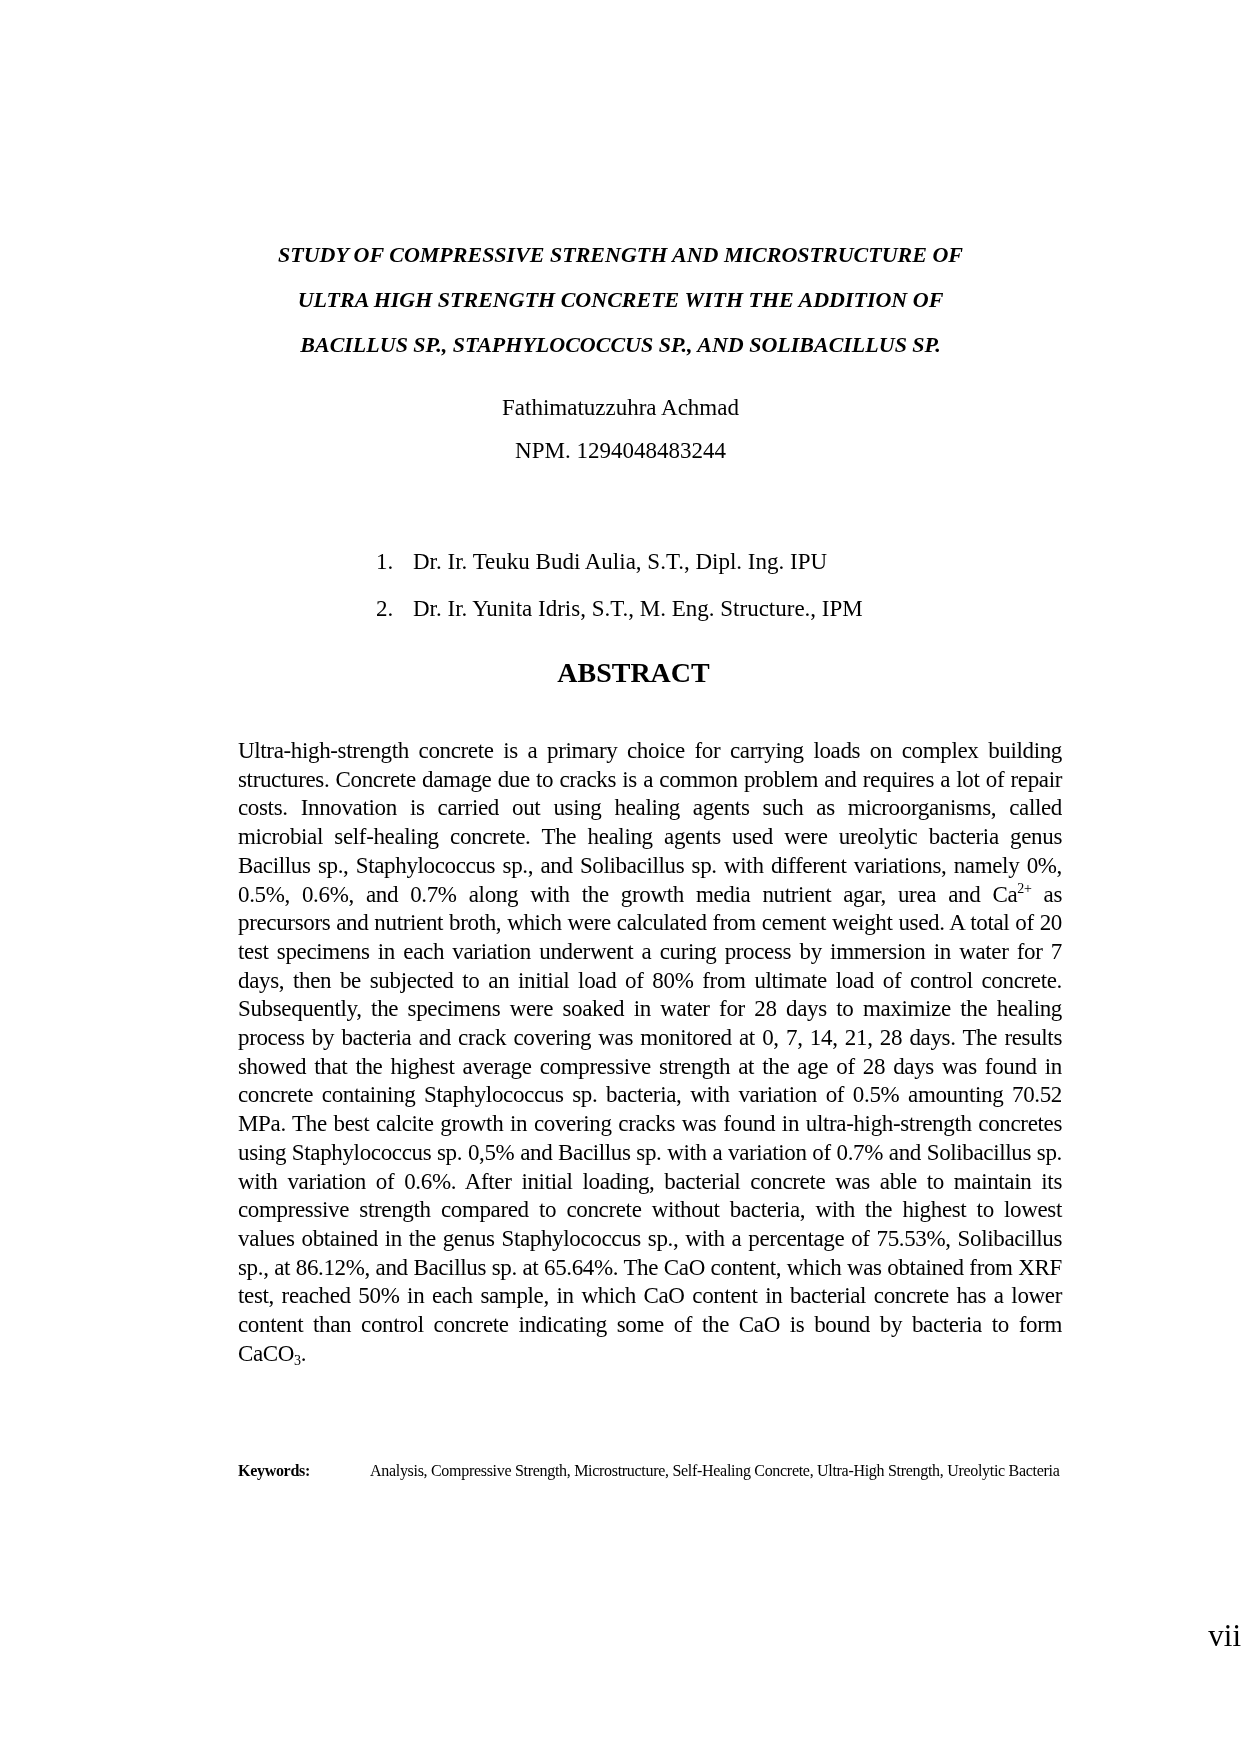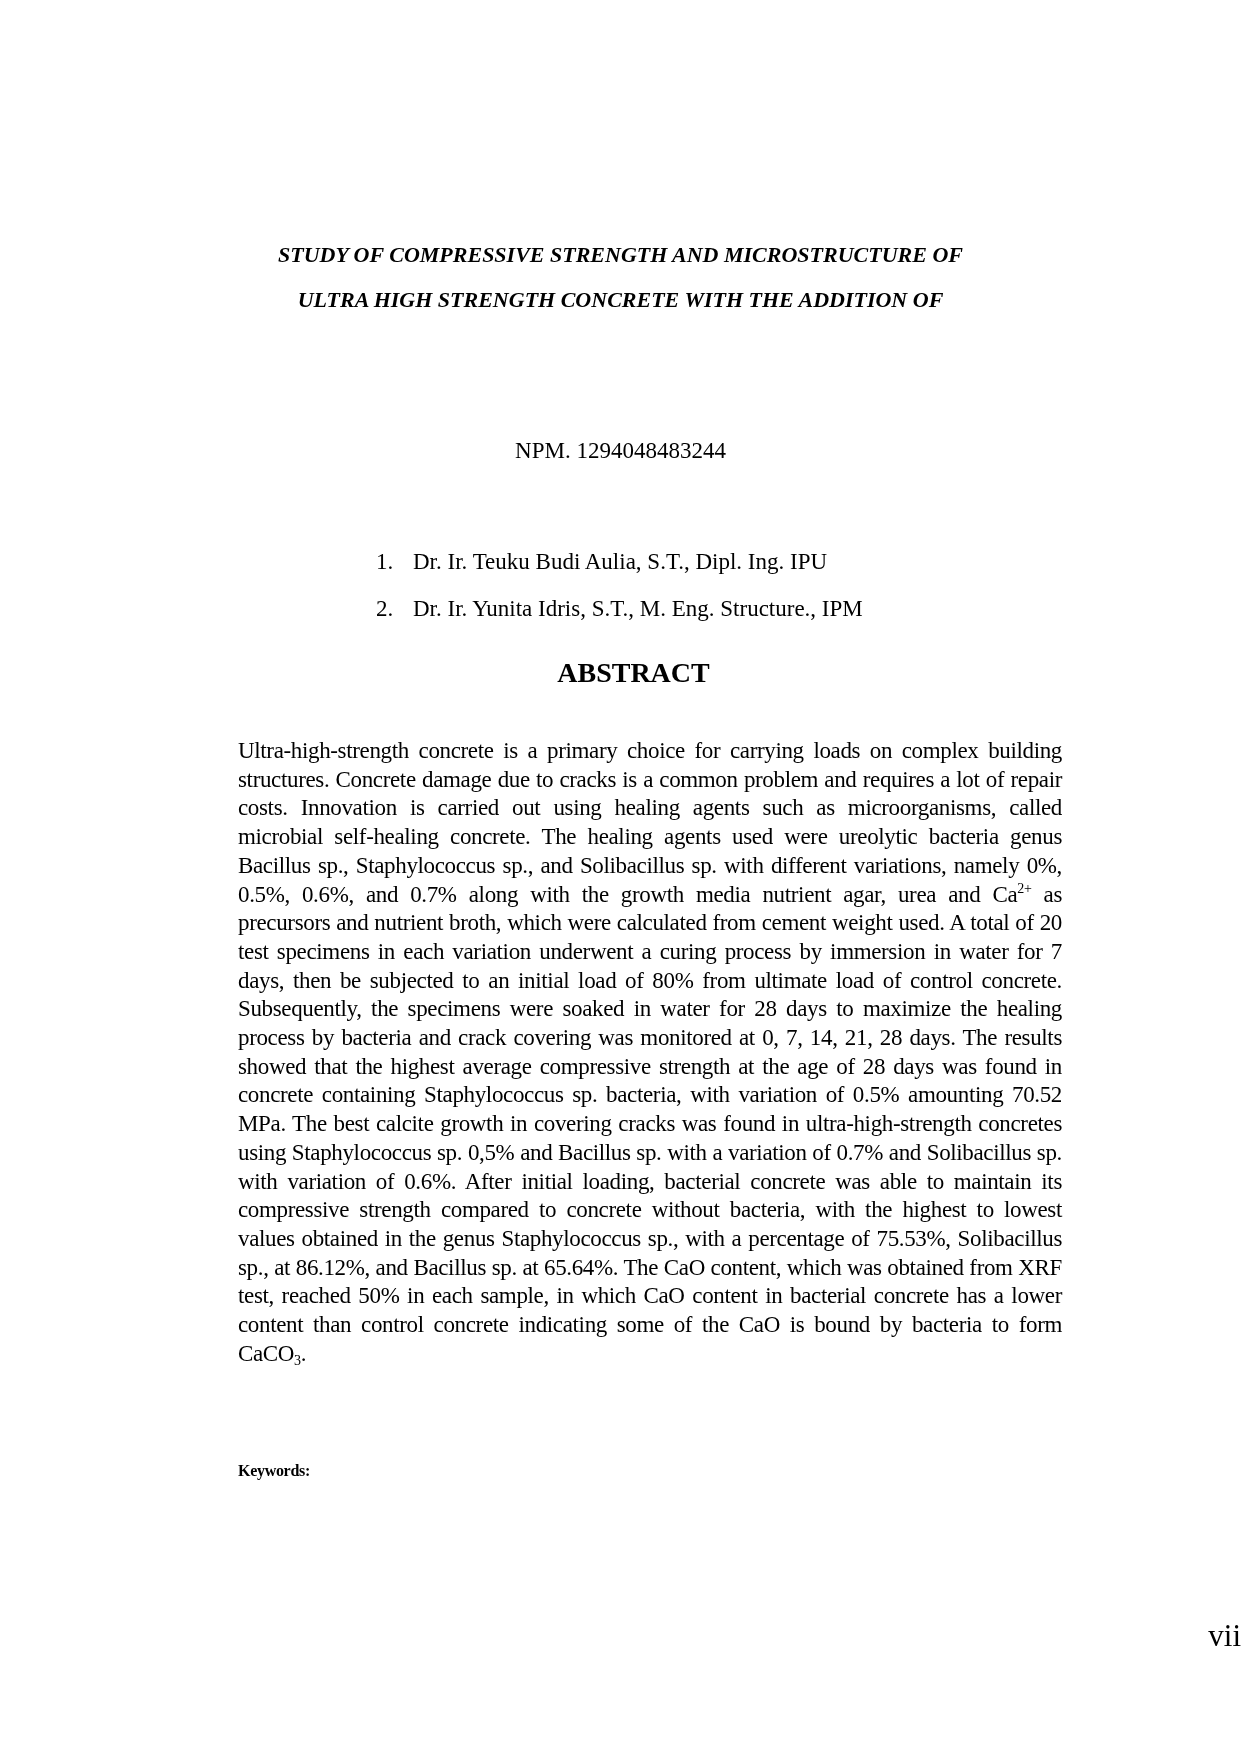--- a/index.html
+++ b/index.html
@@ -119,38 +119,41 @@
     }
   </style>
 </head>
 <body>
 
 <div class="page">
 
   <div class="title-block">
     <span class="title-line">STUDY OF COMPRESSIVE STRENGTH AND MICROSTRUCTURE OF</span>
     <span class="title-line">ULTRA HIGH STRENGTH CONCRETE WITH THE ADDITION OF</span>
+    <span class="title-line">BACILLUS SP., STAPHYLOCOCCUS SP., AND SOLIBACILLUS SP.</span>
   </div>
 
+  <div class="center-line author">Fathimatuzzuhra Achmad</div>
   <div class="center-line npm">NPM. 1294048483244</div>
 
   <ol class="supervisors">
     <li>
       <span class="num">1.</span>
       <span>Dr. Ir. Teuku Budi Aulia, S.T., Dipl. Ing. IPU</span>
     </li>
     <li>
       <span class="num">2.</span>
       <span>Dr. Ir. Yunita Idris, S.T., M. Eng. Structure., IPM</span>
     </li>
   </ol>
 
   <h2 class="abstract-heading">ABSTRACT</h2>
 
   <p class="abstract-body"><span>Ultra-high-strength concrete is a primary choice for carrying loads on complex building structures. Concrete damage due to cracks is a common problem and requires a lot of repair costs. Innovation is carried out using healing agents such as microorganisms, called microbial self-healing concrete. The healing agents used were ureolytic bacteria genus Bacillus sp., Staphylococcus sp., and Solibacillus sp. with different variations, namely 0%, 0.5%, 0.6%, and 0.7% along with the growth media nutrient agar, urea and Ca</span><sup>2+</sup><span> as precursors and nutrient broth, which were calculated from cement weight used. A total of 20 test specimens in each variation underwent a curing process by immersion in water for 7 days, then be subjected to an initial load of 80% from ultimate load of control concrete. Subsequently, the specimens were soaked in water for 28 days to maximize the healing process by bacteria and crack covering was monitored at 0, 7, 14, 21, 28 days. The results showed that the highest average compressive strength at the age of 28 days was found in concrete containing Staphylococcus sp. bacteria, with variation of 0.5% amounting 70.52 MPa. The best calcite growth in covering cracks was found in ultra-high-strength concretes using Staphylococcus sp. 0,5% and Bacillus sp. with a variation of 0.7% and Solibacillus sp. with variation of 0.6%. After initial loading, bacterial concrete was able to maintain its compressive strength compared to concrete without bacteria, with the highest to lowest values obtained in the genus Staphylococcus sp., with a percentage of 75.53%, Solibacillus sp., at 86.12%, and Bacillus sp. at 65.64%. The CaO content, which was obtained from XRF test, reached 50% in each sample, in which CaO content in bacterial concrete has a lower content than control concrete indicating some of the CaO is bound by bacteria to form CaCO</span><sub>3</sub><span>.</span></p>
 
   <div class="keywords">
     <span class="kw-label">Keywords:</span>
+    <span class="kw-list">Analysis, Compressive Strength, Microstructure, Self-Healing Concrete, Ultra-High Strength, Ureolytic Bacteria</span>
   </div>
 
   <div class="page-number">vii</div>
 
 </div>
 
 </body></html>

